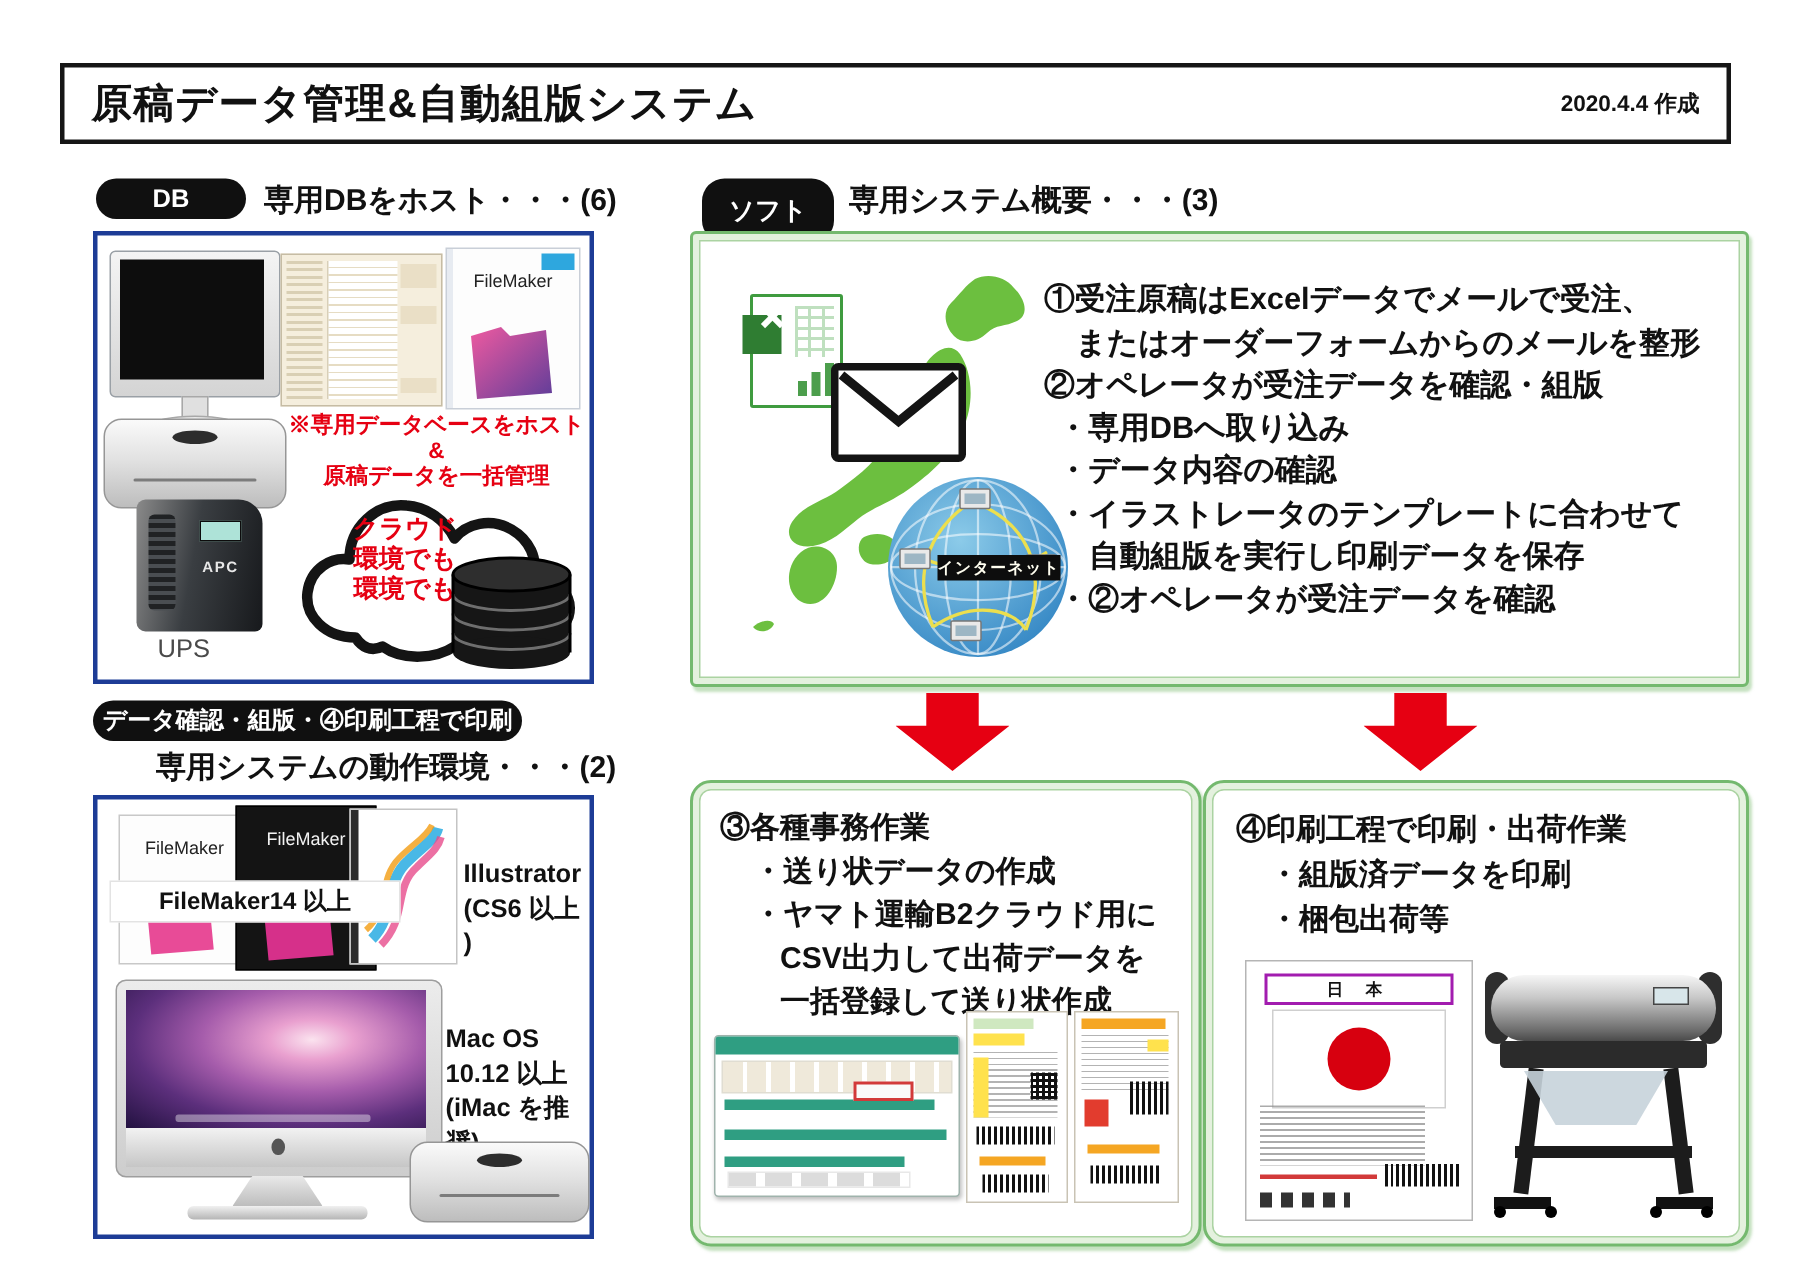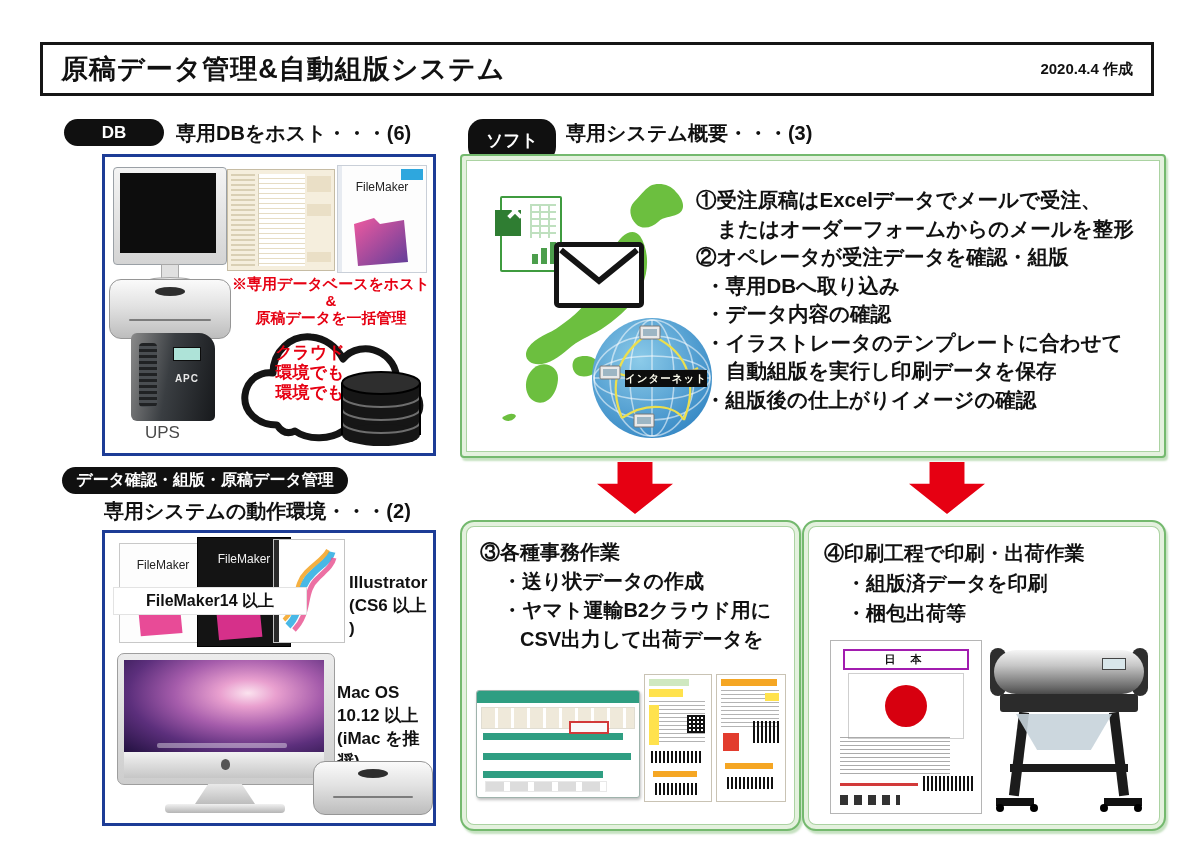--- a/index.html
+++ b/index.html
@@ -11,21 +11,21 @@
              display:flex;align-items:center;justify-content:space-between;padding:0 18px;box-sizing:border-box;}
   .title-text{font-size:27px;font-weight:700;letter-spacing:1px;}
   .date-text{font-size:15px;font-weight:700;margin-left:25px;}
 
   
   .pill{position:absolute;background:#101010;color:#fff;border-radius:15px;font-weight:700;
         display:flex;align-items:center;justify-content:center;}
   .h-label{position:absolute;font-size:20px;font-weight:700;}
 
   
-  .blue-box{position:absolute;background:#fff;border:3px solid #1d3c96;margin-left:40px;}
+  .blue-box{position:absolute;background:#fff;border:3px solid #1d3c96;}
 
   
   .green-frame{position:absolute;background:#fff;border:2px solid #74b96e;
                box-shadow:inset 0 0 0 4px #e4f1de, inset 0 0 0 5px #abd3a2, 2px 3px 2px rgba(150,200,140,.55);}
 
   
   .monitor{position:absolute;left:8px;top:10px;width:112px;height:124px;}
   .monitor .mframe{position:absolute;left:0;top:0;width:112px;height:96px;background:linear-gradient(#f4f4f4,#d4d4d4);
                    border:1px solid #9aa0a6;border-radius:4px;}
   .monitor .mscreen{position:absolute;left:7px;top:6px;width:96px;height:80px;background:#0d0d0d;}
@@ -247,21 +247,21 @@
       <ellipse cx="45" cy="66" rx="39" ry="11" fill="#161616"></ellipse>
       <path d="M6 27 a39 11 0 0 0 78 0" stroke="#6e6e6e" stroke-width="2" fill="none"></path>
       <path d="M6 40 a39 11 0 0 0 78 0" stroke="#6e6e6e" stroke-width="2" fill="none"></path>
       <path d="M6 53 a39 11 0 0 0 78 0" stroke="#6e6e6e" stroke-width="2" fill="none"></path>
       <ellipse cx="45" cy="14" rx="39" ry="11" fill="#2e2e2e" stroke="#000" stroke-width="2"></ellipse>
       <line x1="6" y1="14" x2="6" y2="66" stroke="#000" stroke-width="2"></line>
       <line x1="84" y1="14" x2="84" y2="66" stroke="#000" stroke-width="2"></line>
     </svg>
   </div>
 
-  <div class="pill" style="left:62px;top:467px;width:286px;height:27px;font-size:16px;">データ確認・組版・原稿データ管理</div>
+  <div class="pill" style="left:62px;top:467px;width:286px;height:27px;font-size:16px;">データ確認・組版・④印刷工程で印刷</div>
   <div class="h-label" style="left:104px;top:498px;">専用システムの動作環境・・・(2)</div>
 
   <div class="blue-box" style="left:62px;top:530px;width:328px;height:290px;">
     <div class="fmw">
       <span class="fm-name">FileMaker</span>
       <svg class="folder-svg" width="56" height="50" viewBox="0 0 62 60">
         <path d="M4 16 L24 10 L30 16 L54 12 L58 54 L8 58 Z" fill="#e84b97"></path>
       </svg>
     </div>
     <div class="fmb">
@@ -361,33 +361,34 @@
     </svg>
     <div class="internet-label">インターネット</div>
     <div class="overview">
       <div>①受注原稿はExcelデータでメールで受注、</div>
       <div class="i1">またはオーダーフォームからのメールを整形</div>
       <div>②オペレータが受注データを確認・組版</div>
       <div class="ib">・専用DBへ取り込み</div>
       <div class="ib">・データ内容の確認</div>
       <div class="ib">・イラストレータのテンプレートに合わせて</div>
       <div class="i2">自動組版を実行し印刷データを保存</div>
-      <div class="ib">・組版後の仕上がりイメージの確認</div>
+      <div class="ib">・②オペレータが受注データを確認</div>
     </div>
   </div>
 
   <div class="red-arrow" style="left:597px;"></div>
   <div class="red-arrow" style="left:909px;"></div>
 
   <div class="green-frame" style="left:460px;top:520px;width:337px;height:307px;border-radius:14px;">
     <div class="box-text" style="left:18px;top:16px;">
       <div>③各種事務作業</div>
       <div class="t1">・送り状データの作成</div>
       <div class="t1">・ヤマト運輸B2クラウド用に</div>
       <div class="t2">CSV出力して出荷データを</div>
+      <div class="t2">一括登録して送り状作成</div>
     </div>
     <div class="b2win">
       <div class="hd"></div>
         <div class="tb"></div>
         <div class="bd1"></div>
         <div class="rb"></div>
       <div class="bd2"></div>
         <div class="bd3"></div>
         <div class="ft"></div>
     </div>

